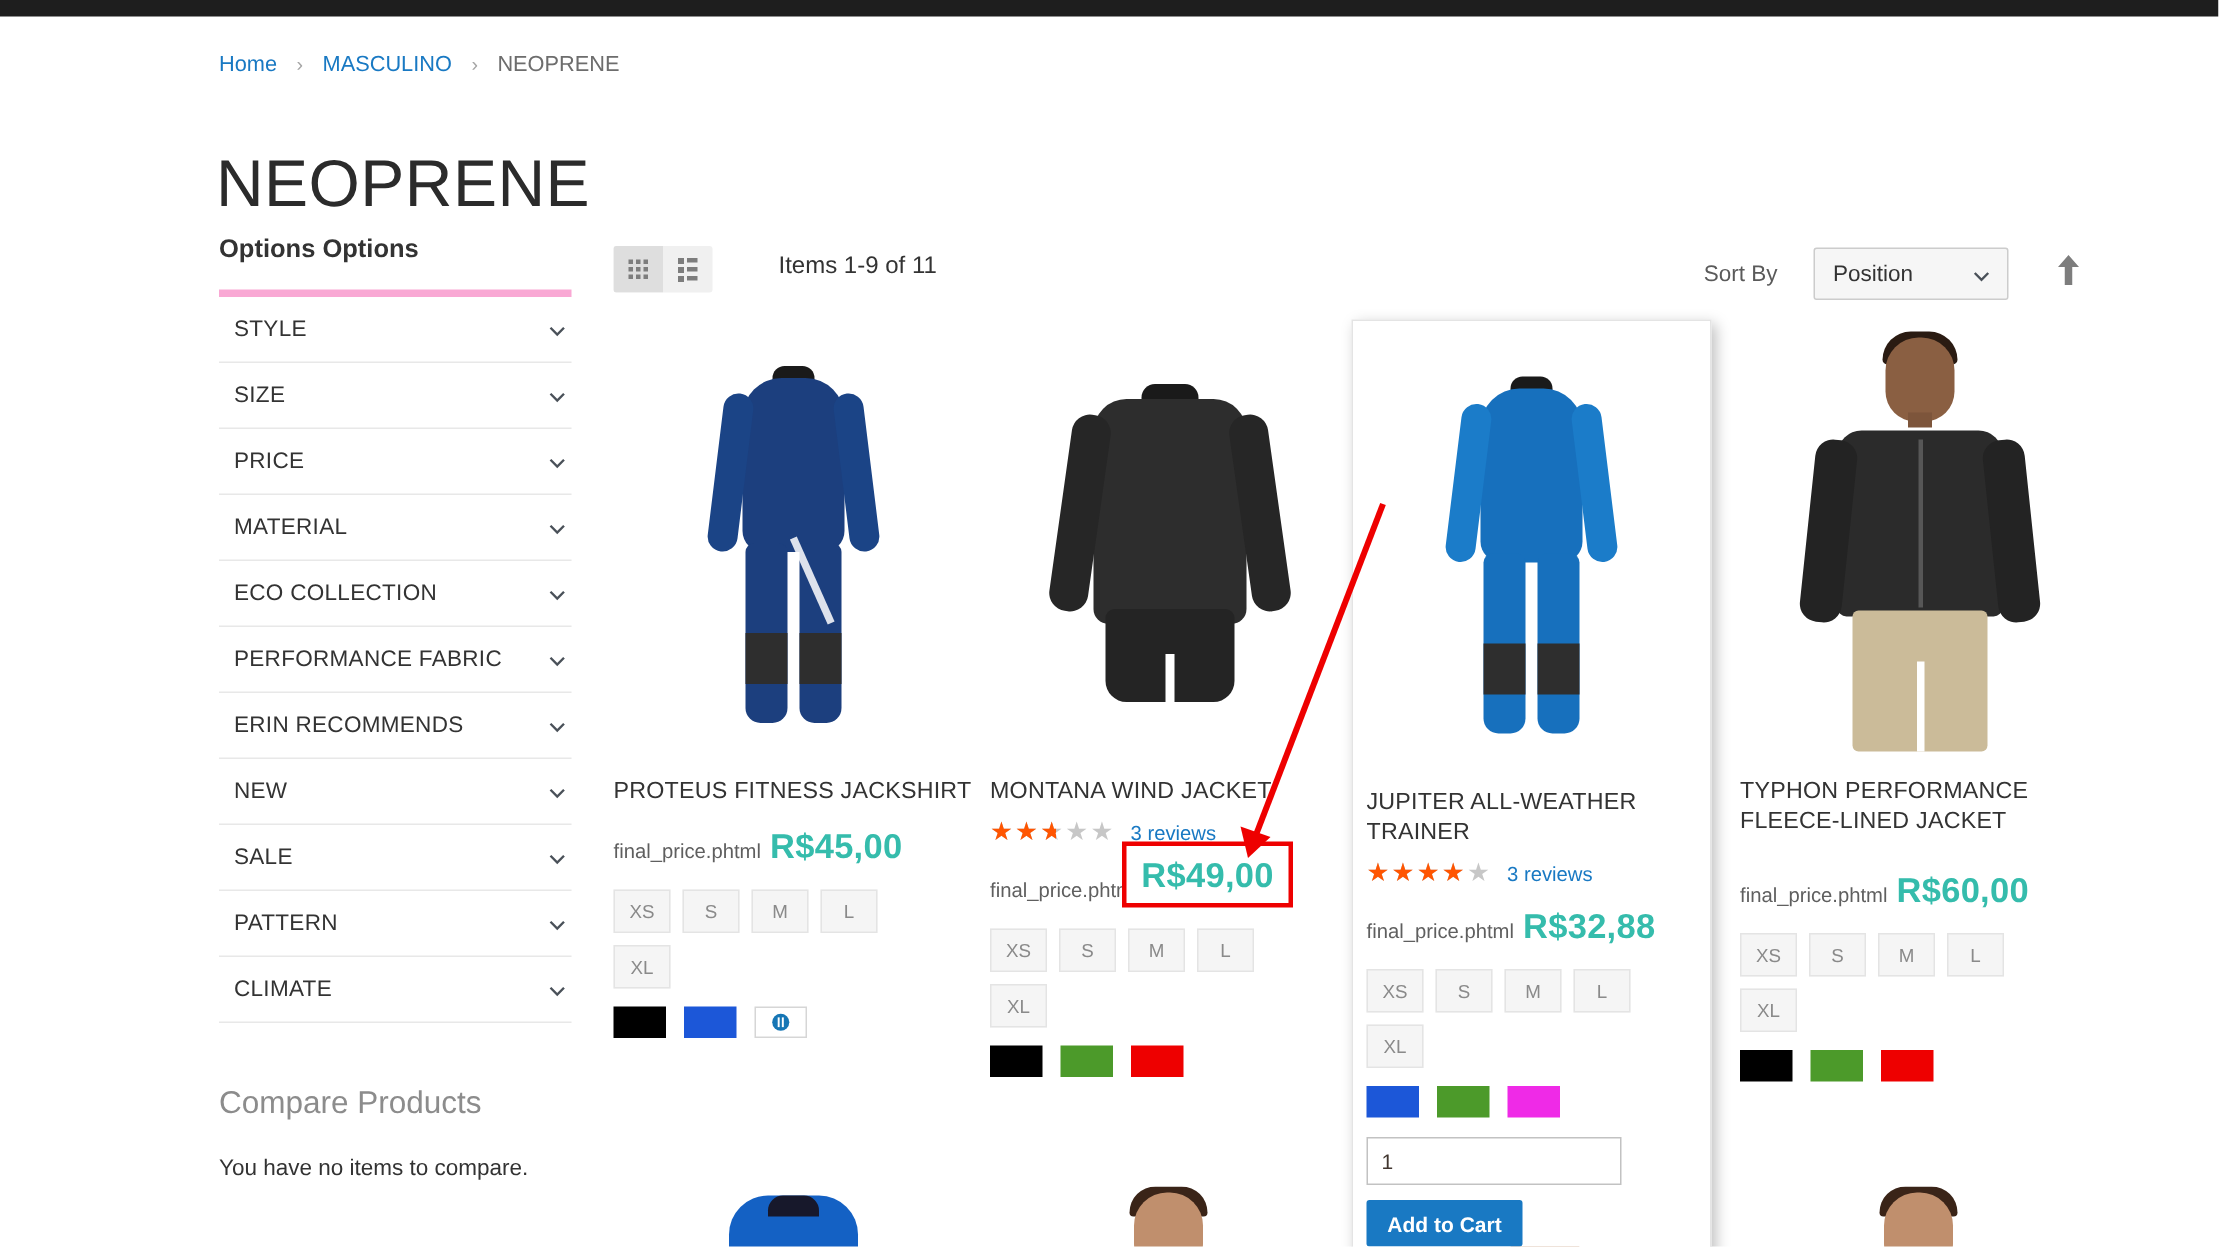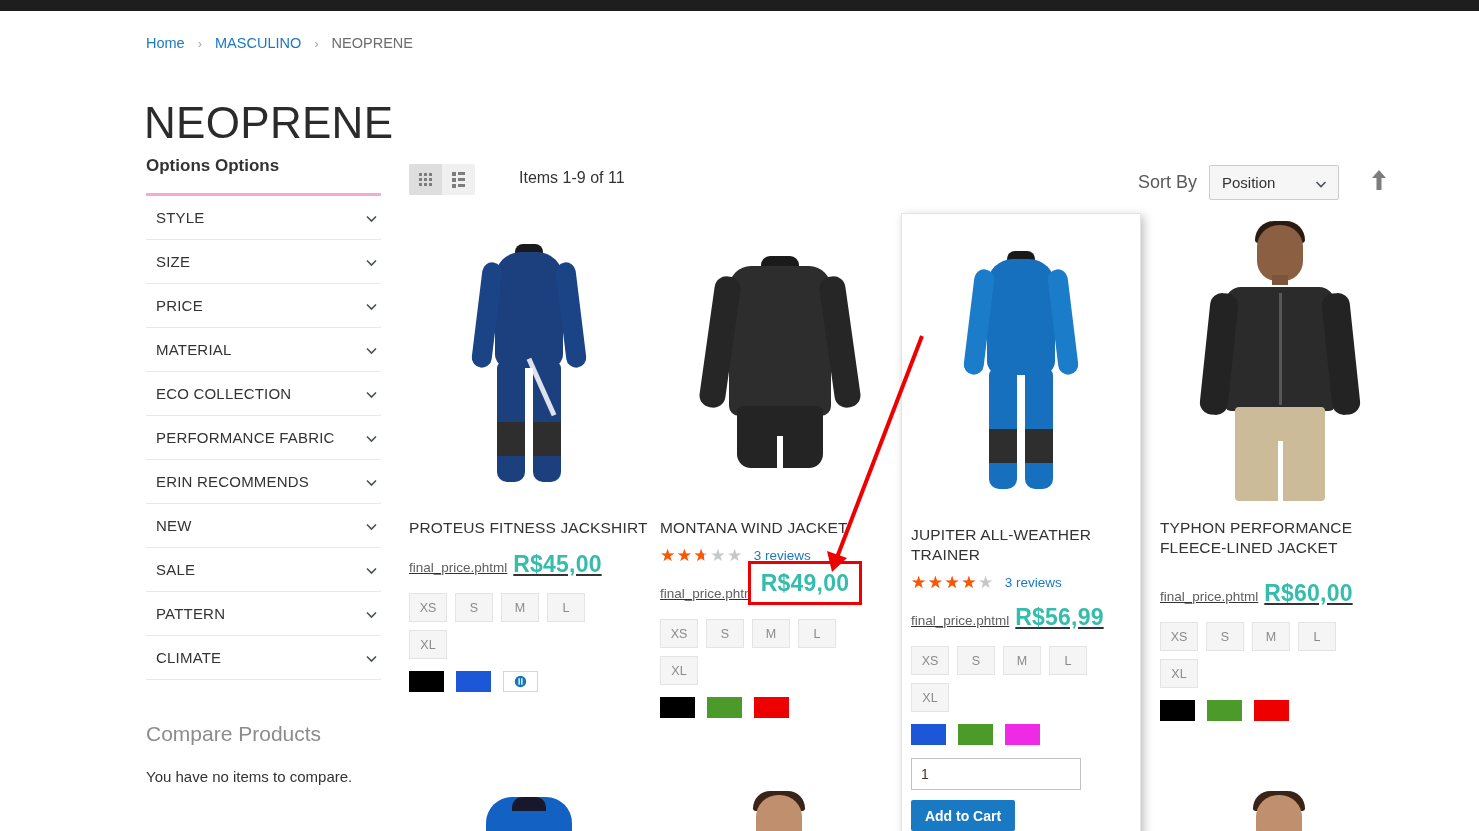--- a/index.html
+++ b/index.html
@@ -46,21 +46,21 @@
     font-weight: 300; color: #2b2b2b;
     letter-spacing: 0.3px;
   }
 
   
   .sidebar { position: absolute; left: 146px; top: 145px; width: 235px; }
   .sidebar-title {
     font-size: 17px; font-weight: 600; color: #333;
     padding-bottom: 17px;
   }
-  .filter-list { border-top: 3px solid #f9a8d4; }
+  .filter-list { border-top: 5px solid #f9a8d4; }
   .filter-item {
     position: relative;
     border-bottom: 1px solid #e8e8e8;
     padding: 13px 0 13px 10px;
     font-size: 15px; color: #333;
     letter-spacing: 0.2px;
     cursor: pointer;
   }
   .chev {
     position: absolute; right: 2px; top: 15px;
@@ -92,21 +92,21 @@
   .grid-glyph i { width: 3px; height: 3px; background: #7d7d7d; display: block; }
   .list-glyph { display: flex; flex-direction: column; gap: 2px; }
   .list-glyph .row { display: flex; gap: 2px; align-items: center; }
   .list-glyph .row i.sq { width: 4px; height: 4px; background: #7d7d7d; display: block; }
   .list-glyph .row i.bar { width: 7px; height: 3px; background: #7d7d7d; display: block; }
   .item-count {
     position: absolute; left: 110px; top: 18px;
     font-size: 16px; color: #333;
   }
   .sort-wrap { position: absolute; right: 70px; top: 14px; display: flex; align-items: center; }
-  .sort-label { font-size: 18px; color: #5a5a5a; margin-right: 12px; }
+  .sort-label { font-size: 15px; color: #5a5a5a; margin-right: 24px; }
   .sort-select {
     position: relative; width: 130px; height: 35px;
     background: #f6f6f6; border: 1px solid #cccccc; border-radius: 2px;
     display: flex; align-items: center; padding-left: 12px;
     font-size: 15px; color: #333; cursor: pointer;
   }
   .sort-select .sel-chev { position: absolute; right: 10px; top: 11px; }
   .sort-dir {
     position: absolute; right: 22px; top: 18px;
     width: 16px; height: 22px; cursor: pointer;
@@ -129,21 +129,21 @@
   }
   .rating { margin-top: 8px; display: flex; align-items: center; height: 18px; }
   .stars { position: relative; font-size: 17px; line-height: 17px; letter-spacing: 1.5px;
            white-space: nowrap; font-family: "DejaVu Sans", sans-serif; }
   .stars .base { color: #c7c7c7; }
   .stars .fill {
     position: absolute; left: 0; top: 0; overflow: hidden;
     color: #ff5501; white-space: nowrap;
   }
   .reviews-link { font-size: 13.5px; color: #1979c3; margin-left: 10px; cursor: pointer; }
-  .price-row { margin-top: 13px; display: flex; align-items: baseline; text-decoration: underline; }
+  .price-row { margin-top: 13px; display: flex; align-items: baseline; }
   .price-tpl { font-size: 13.5px; color: #5f5f5f; }
   .price-val {
     font-size: 23px; font-weight: bold; color: #35bcac;
     margin-left: 6px; letter-spacing: 0.2px;
   }
   .sizes { margin-top: 15px; display: flex; flex-wrap: wrap; gap: 8px; width: 215px; }
   .size-sw {
     min-width: 38px; height: 29px; padding: 0 8px;
     background: #f5f5f5; border: 1px solid #e4e4e4;
     display: flex; align-items: center; justify-content: center;
@@ -540,21 +540,21 @@
       <div class="pname">JUPITER ALL-WEATHER TRAINER</div>
       <div class="rating">
         <span class="stars">
           <span class="base">★★★★★</span>
           <span class="fill" id="stars-fill-2" style="width: 80%;">★★★★★</span>
         </span>
         <span class="reviews-link">3 reviews</span>
       </div>
       <div class="price-row">
         <span class="price-tpl">final_price.phtml</span>
-        <span class="price-val">R$56,99</span>
+        <span class="price-val">R$32,88</span>
       </div>
       <div class="sizes">
         <div class="size-sw">XS</div>
         <div class="size-sw">S</div>
         <div class="size-sw">M</div>
         <div class="size-sw">L</div>
         <div class="size-sw">XL</div>
       </div>
       <div class="colors">
         <div class="color-sw" style="background:#1c57d8;"></div>

